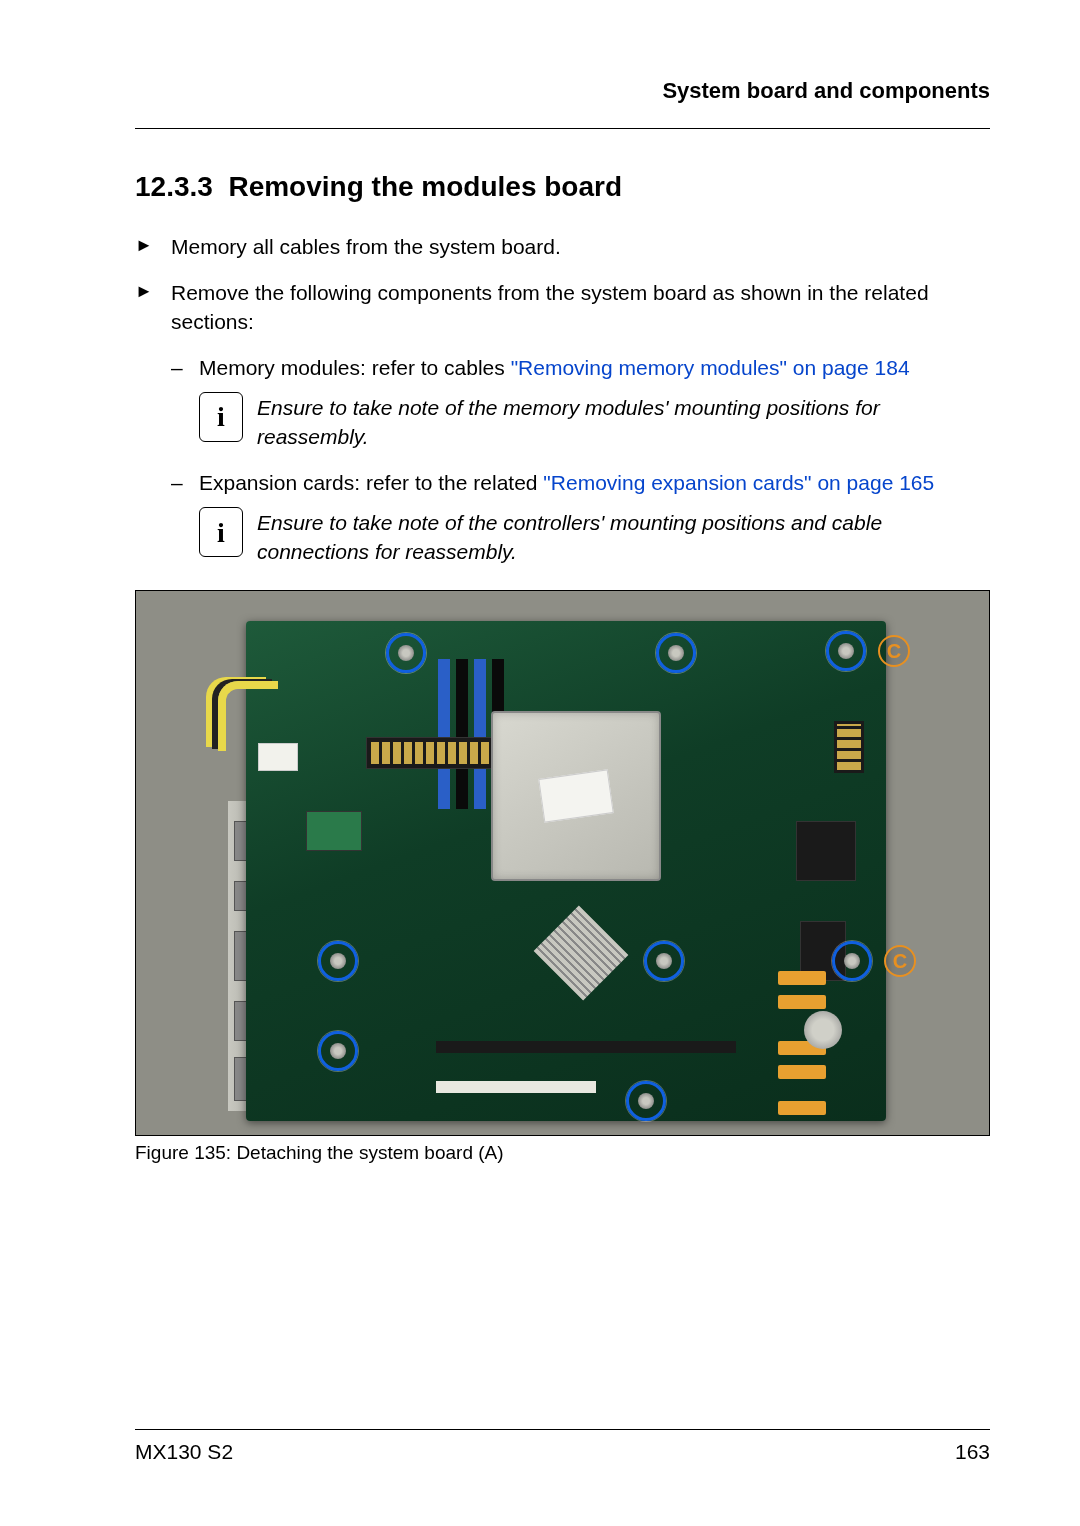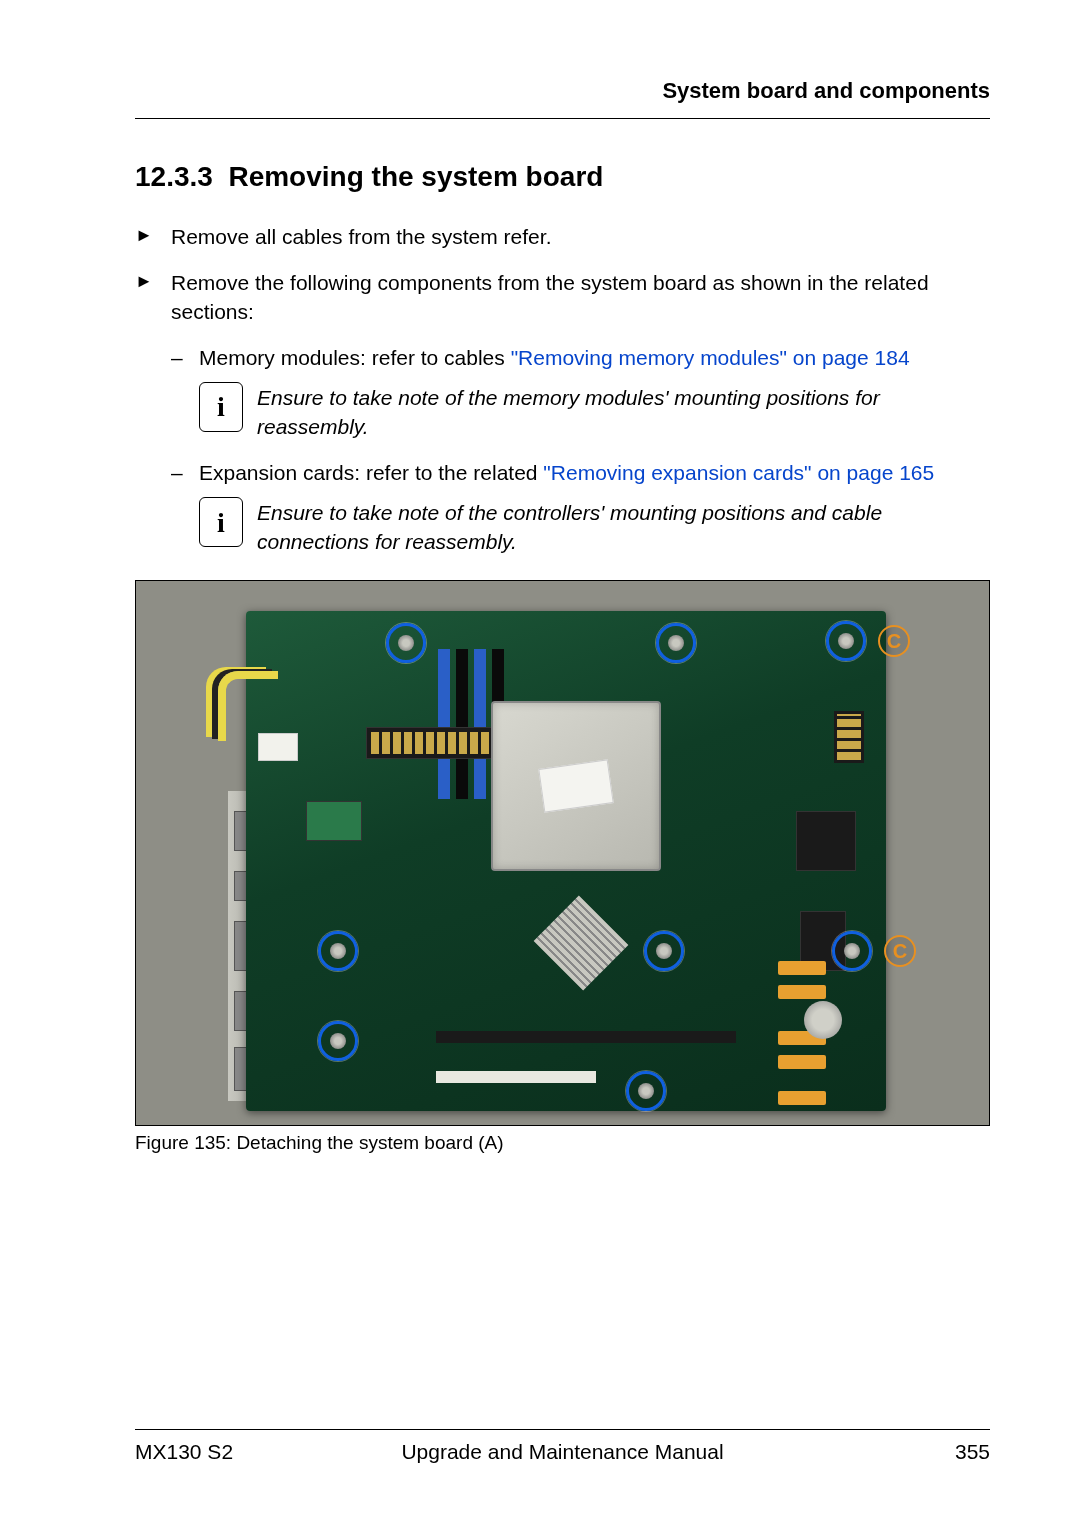--- a/index.html
+++ b/index.html
@@ -13,21 +13,21 @@
   }
   .page {
     padding: 78px 90px 60px 135px;
     height: 100%;
     position: relative;
   }
   .header {
     text-align: right;
     font-weight: bold;
     font-size: 22px;
-    padding-bottom: 14px;
+    padding-bottom: 24px;
     border-bottom: 1.5px solid #000;
     margin-bottom: 42px;
   }
   .section-heading {
     font-size: 28px;
     font-weight: bold;
     margin-bottom: 30px;
   }
   .step {
     display: flex;
@@ -291,26 +291,26 @@
 </head>
 <body>
 
 <div class="page">
 
   <div class="header">
     <span>System board and components</span>
   </div>
 
   <h2 class="section-heading">
-    <span>12.3.3</span>&nbsp;&nbsp;<span>Removing the system board</span>
+    <span>12.3.3</span>&nbsp;&nbsp;<span>Removing the modules board</span>
   </h2>
 
   <div class="step">
     <span class="step-marker">►</span>
-    <div class="step-body">Remove all cables from the system refer.</div>
+    <div class="step-body">Memory all cables from the system board.</div>
   </div>
 
   <div class="step">
     <span class="step-marker">►</span>
     <div class="step-body">Remove the following components from the system board as shown in the related sections:</div>
   </div>
 
   <div class="sub-item">
     <span class="sub-marker">–</span>
     <div class="sub-body">
@@ -383,17 +383,16 @@
       <div class="screw-circle" style="left:490px;top:490px;"></div>
 
       <div class="callout" style="left:742px;top:44px;">C</div>
       <div class="callout" style="left:748px;top:354px;">C</div>
     </div>
     <div class="figure-caption">Figure 135: Detaching the system board (A)</div>
   </div>
 
   <div class="footer">
     <span>MX130 S2</span>
-    <span class="footer-center">Upgrade and Maintenance Manual</span>
-    <span>355</span>
+    <span>163</span>
   </div>
 
 </div>
 
 </body></html>

